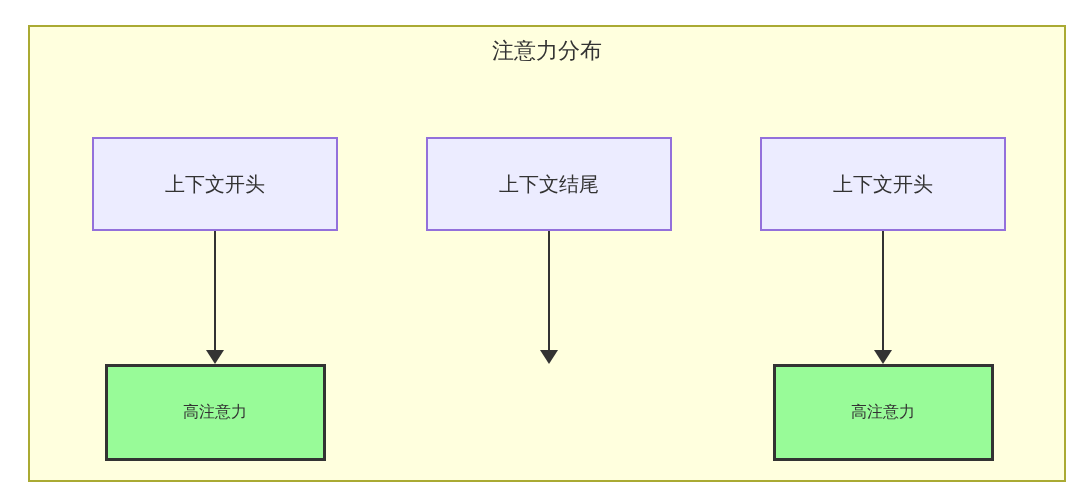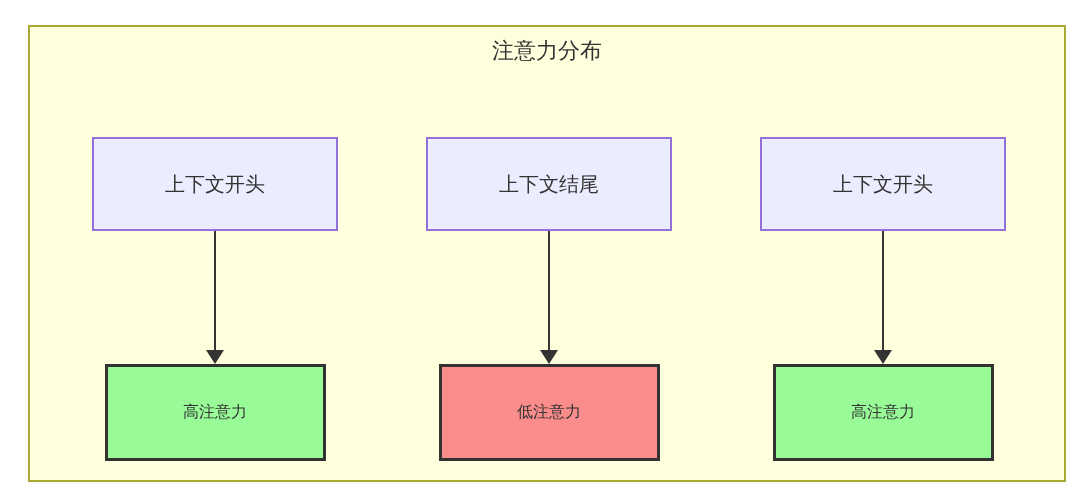--- a/index.html
+++ b/index.html
@@ -105,21 +105,20 @@
       </div>
       <div class="result-box result-high">高注意力</div>
     </div>
 
     <div class="column col-1">
       <div class="source-box">上下文结尾</div>
       <div class="arrow">
         <div class="arrow-line"></div>
         <div class="arrow-head"></div>
       </div>
-      <div class="result-box result-low">低注意力</div>
     </div>
 
     <div class="column col-2">
       <div class="source-box">上下文开头</div>
       <div class="arrow">
         <div class="arrow-line"></div>
         <div class="arrow-head"></div>
       </div>
       <div class="result-box result-high">高注意力</div>
     </div>

